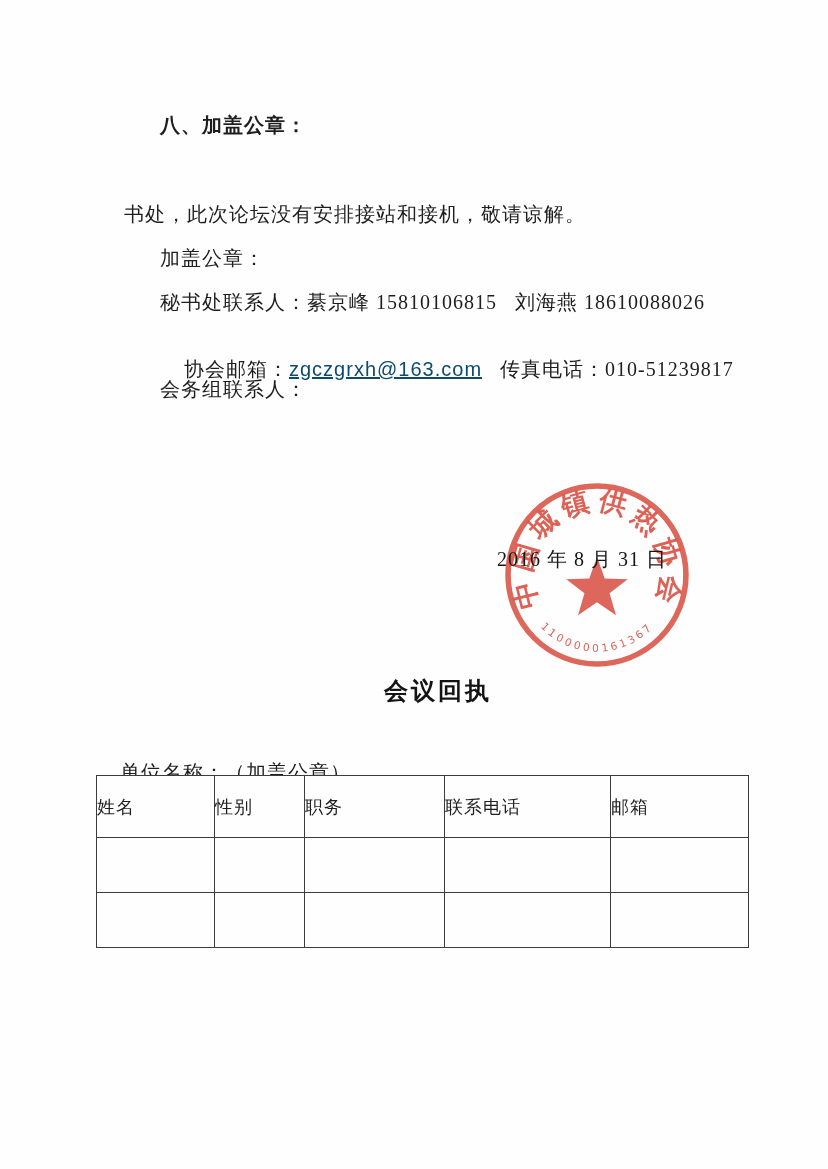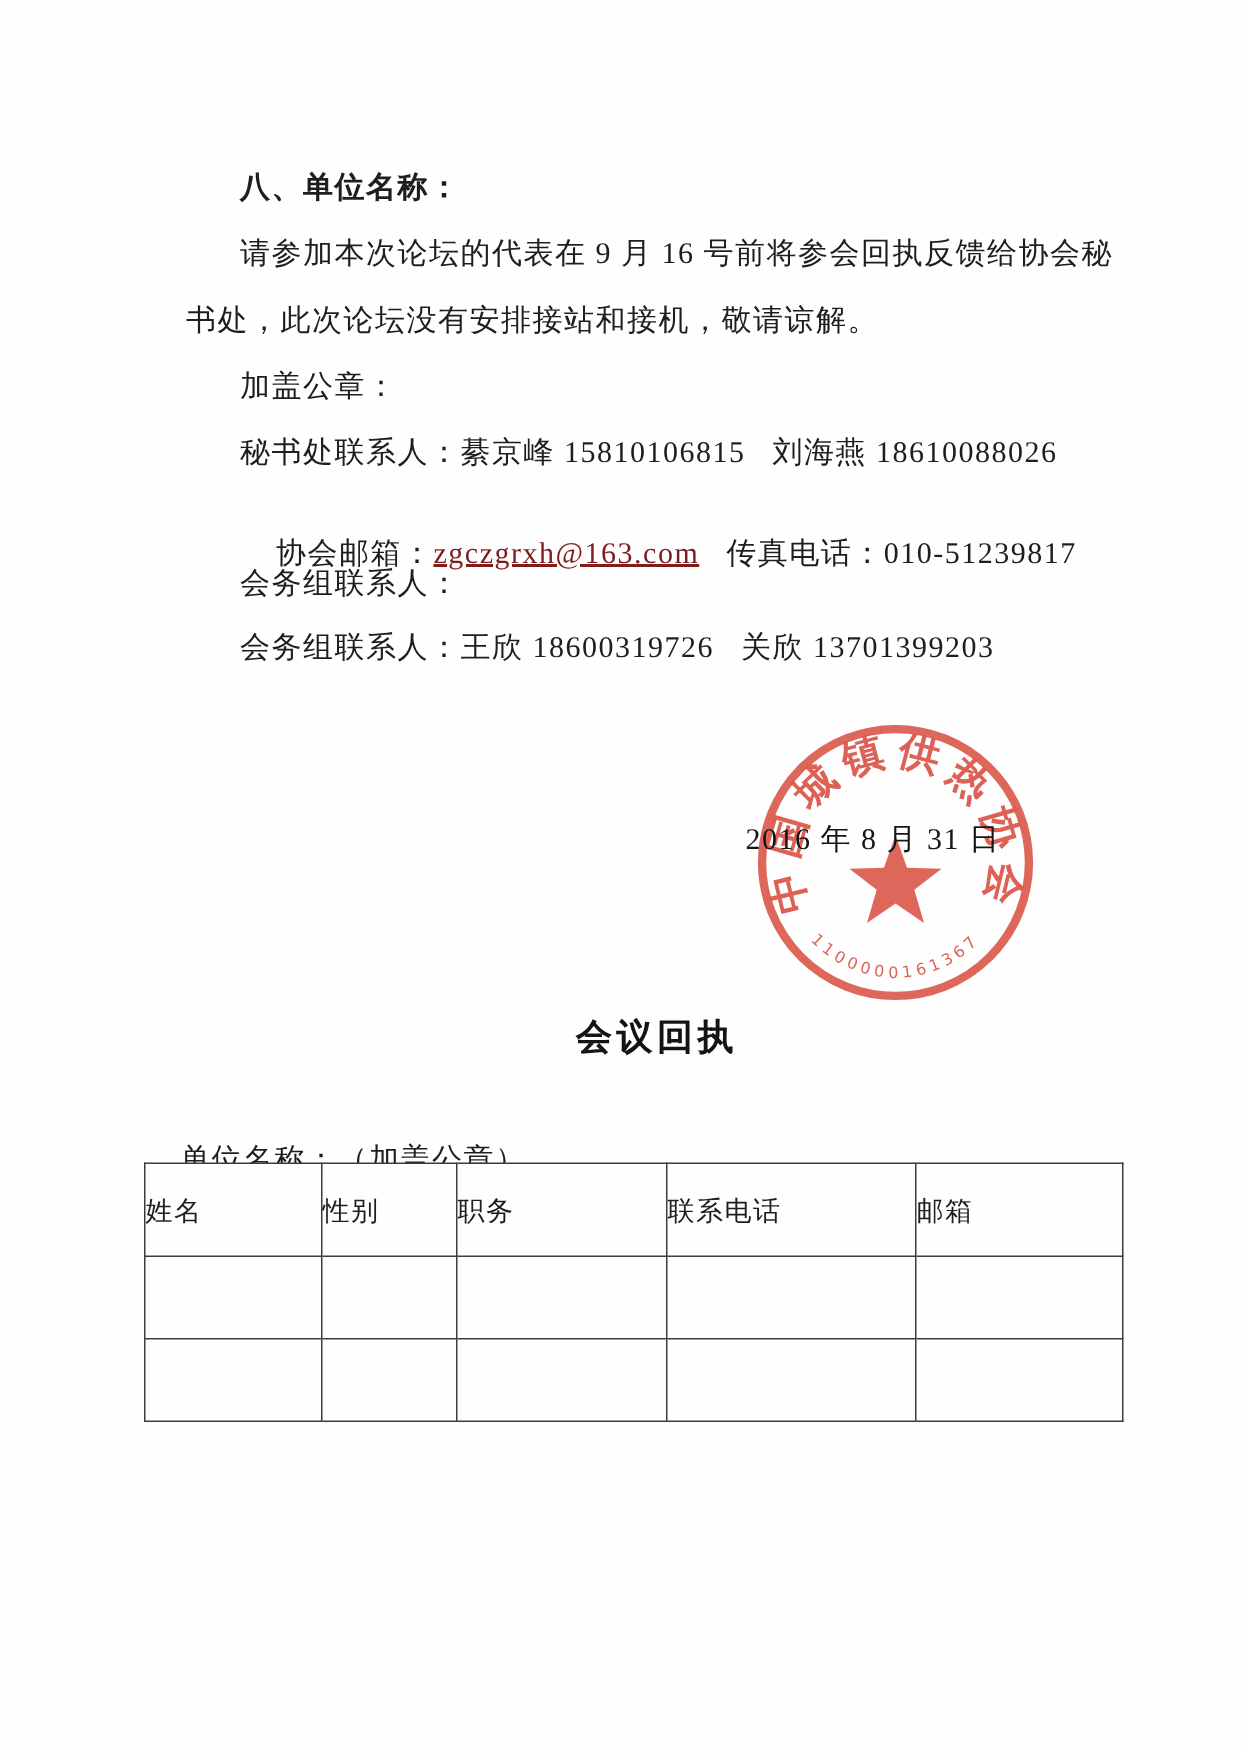--- a/index.html
+++ b/index.html
@@ -26,23 +26,23 @@
   .bold { font-weight: bold; }
   .heading     { left: 160px; top: 113px; }
   .para-1      { left: 160px; top: 157px; }
   .para-2      { left: 124px; top: 202px; text-align: right; }
   .reg-label   { left: 160px; top: 246px; }
   .secretariat { left: 160px; top: 290px; }
   .email-line  { left: 160px; top: 333px; }
   .svc-label   { left: 160px; top: 377px; }
   .svc-contact { left: 160px; top: 420px; }
   .email-link {
-    color: #7f1d1d;
+    color: #0c4a6e;
     text-decoration: underline;
-    font-family: Liberation Serif, serif;
+    font-family: Liberation Sans, sans-serif;
     margin-top: 38px;
   }
   .date-line {
     position: absolute;
     left: 497px; top: 546px;
     font-size: 20px;
     letter-spacing: 1px;
     white-space: pre;
     color: #151515;
     z-index: 3;
@@ -92,36 +92,34 @@
     background: #fefefe;
   }
   .receipt-table th { height: 62px; }
   .receipt-table td { height: 55px; }
 </style>
 </head>
 <body>
 
 <div class="page">
 
-  <div class="line bold heading">八、单位名称：</div>
+  <div class="line bold heading">八、加盖公章：</div>
 
-  <div class="line para-1">请参加本次论坛的代表在 9 月 16 号前将参会回执反馈给协会秘</div>
   <div class="line para-2">书处，此次论坛没有安排接站和接机，敬请谅解。</div>
 
   <div class="line reg-label">加盖公章：</div>
 
   <div class="line secretariat">秘书处联系人：綦京峰 15810106815   刘海燕 18610088026</div>
 
   <div class="line email-line">
     <span>协会邮箱：</span><a class="email-link" href="#">zgczgrxh@163.com</a><span>   传真电话：010-51239817</span>
   </div>
 
   <div class="line svc-label">会务组联系人：</div>
 
-  <div class="line svc-contact">会务组联系人：王欣 18600319726   关欣 13701399203</div>
 
   <svg class="seal" viewBox="0 0 184 184" aria-hidden="true">
     <defs>
       <path id="sealTopArc" d="M 36.6 124 A 64 64 0 1 1 147.4 124" fill="none"></path>
       <path id="sealBottomArc" d="M 20.6 118 A 76 76 0 0 0 163.4 118" fill="none"></path>
     </defs>
     <circle cx="92" cy="92" r="88" fill="none" stroke="#d64334" stroke-width="5.5" opacity="0.92"></circle>
     <polygon points="92,74 99.6,95.5 122.4,96.1 104.4,110 110.8,131.9 92,119 73.2,131.9 79.6,110 61.6,96.1 84.4,95.5" fill="#d64334" opacity="0.92"></polygon>
     <text font-size="27" font-weight="bold" fill="#d64334" letter-spacing="6" opacity="0.95" font-family="Liberation Serif, DejaVu Serif, serif">
       <textPath href="#sealTopArc" startOffset="50%" text-anchor="middle">中国城镇供热协会</textPath>

